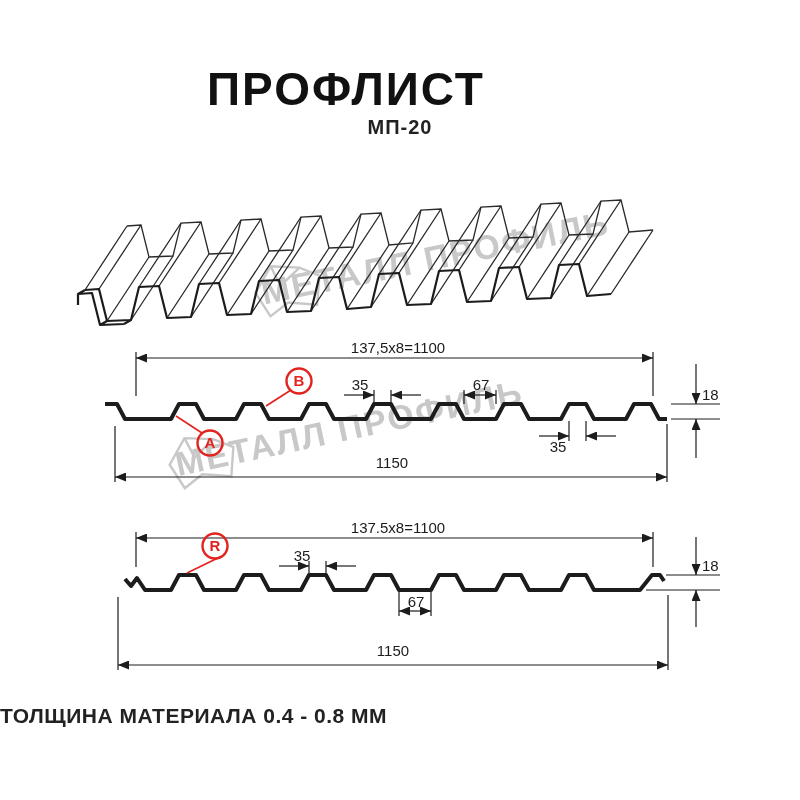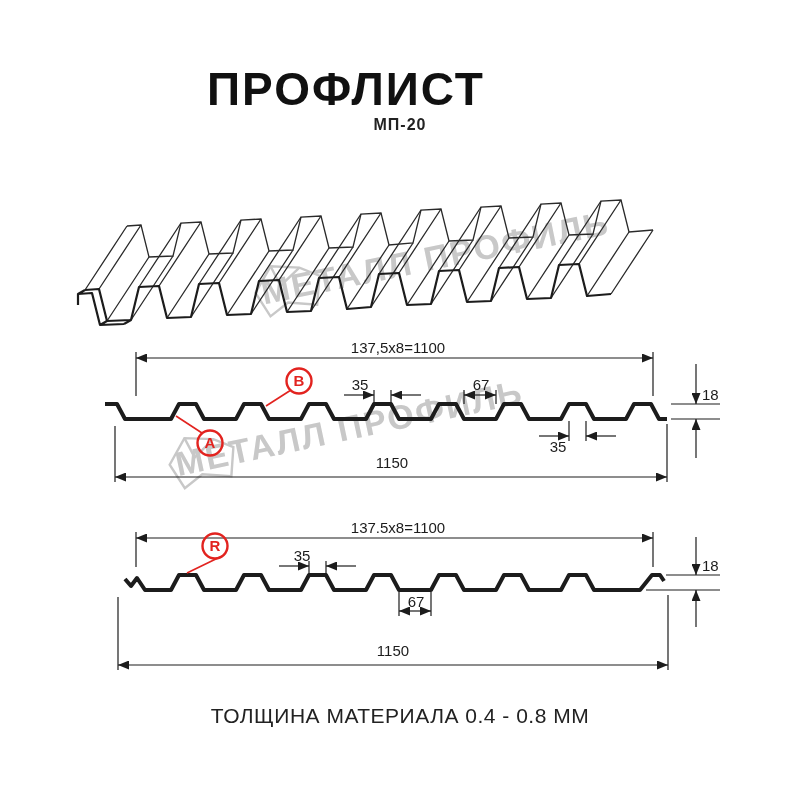--- a/index.html
+++ b/index.html
@@ -1,23 +1,23 @@
 <!DOCTYPE html>
 <html><head>
 <meta charset="utf-8">
 <style>
   html,body{margin:0;padding:0;background:#fff;}
   #page{position:relative;width:800px;height:800px;background:#ffffff;overflow:hidden;
         font-family:"Liberation Sans",sans-serif;color:#1c1c1c;}
   .title{position:absolute;top:62px;left:0;width:692px;text-align:center;
          font-size:46px;font-weight:bold;letter-spacing:2px;color:#111;}
   .subtitle{position:absolute;top:116px;left:0;width:800px;text-align:center;
-            font-size:16px;font-weight:bold;letter-spacing:1px;color:#222;}
-  .footer{position:absolute;top:704px;left:0;width:800px;text-align:center;
-          font-size:21px;font-weight:normal;letter-spacing:0.5px;color:#222;}
+            font-size:20px;font-weight:bold;letter-spacing:1px;color:#222;}
+  .footer{position:absolute;top:704px;left:0;width:800px;
+          font-size:21px;font-weight:bold;letter-spacing:0.5px;color:#222;}
   .wm{position:absolute;display:flex;align-items:center;z-index:1;
       transform-origin:left top;pointer-events:none;}
   .wm .wm-text{font-size:34px;font-weight:bold;letter-spacing:2px;color:#c8c8c8;
                white-space:nowrap;margin-left:10px;}
   #wm1{left:248px;top:276px;transform:rotate(-11.5deg);}
   #wm2{left:162px;top:448px;transform:rotate(-12deg);}
   svg{position:absolute;z-index:2;overflow:visible;}
   #d3{left:85px;top:193px;}
   #cs1{left:80px;top:338px;}
   #cs2{left:80px;top:503px;}

